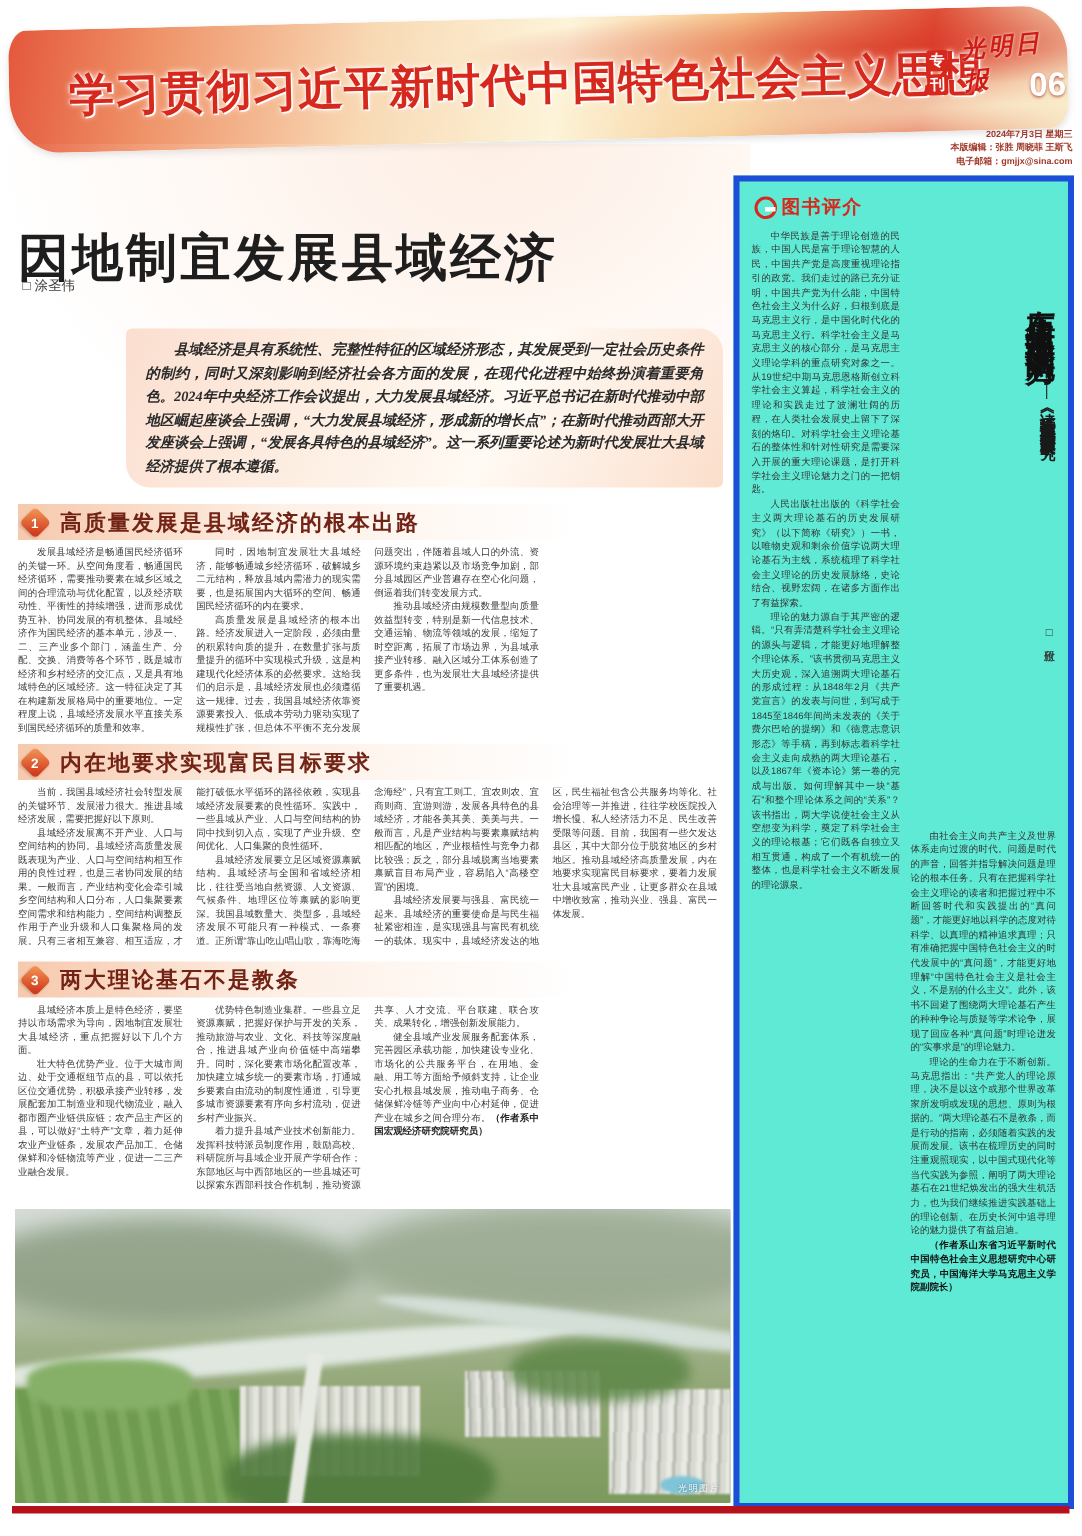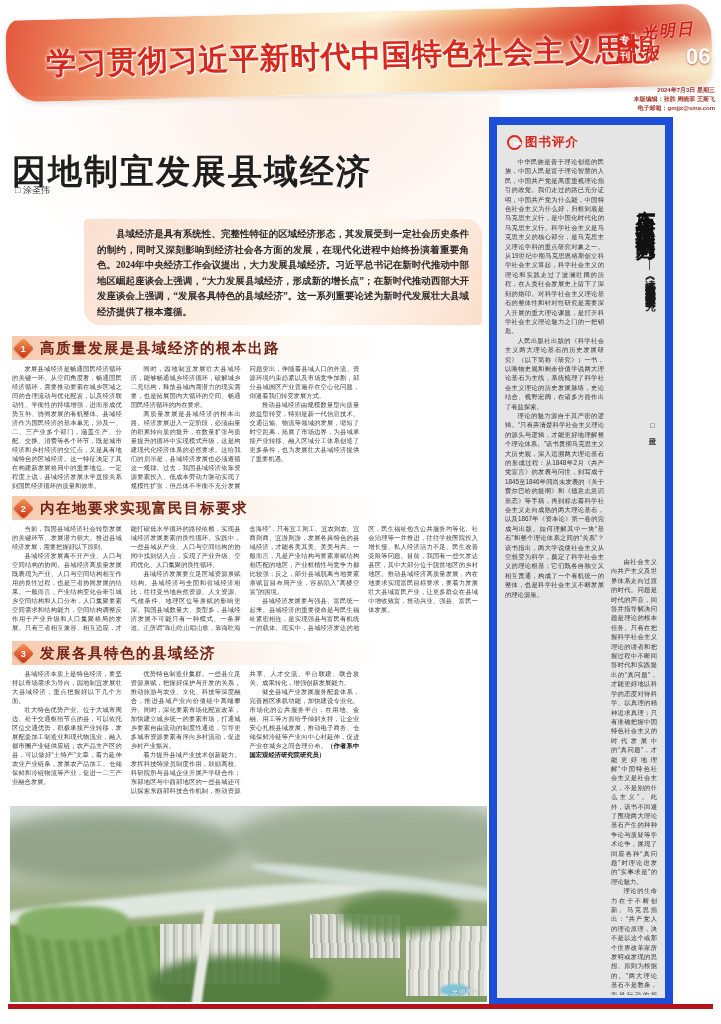--- a/index.html
+++ b/index.html
@@ -34,21 +34,21 @@
     background:radial-gradient(ellipse at 65% 0%, rgba(252,222,202,.5) 0%, rgba(255,255,255,0) 72%);}
 
   
   .headline{position:absolute;left:12px;top:126px;font-size:34px;font-weight:900;color:#1e1e1e;
     letter-spacing:2px;font-family:"Liberation Serif","DejaVu Serif",serif;white-space:nowrap;}
   .byline{position:absolute;left:15px;top:184px;font-size:9px;color:#3c3c3c;}
   .intro-box{position:absolute;left:84px;top:219px;width:372px;height:90px;border-radius:4px 16px 4px 16px;
     background:linear-gradient(115deg,#fbdfd0 0%,#fdeee2 35%,#fffaf4 62%,#fbdecb 100%);
     padding:8px 13px;font-size:9.5px;line-height:15.6px;color:#2b2b2b;font-weight:600;
     font-family:"Liberation Serif","DejaVu Serif",serif;text-align:justify;overflow:hidden;}
-  .intro-box p{margin:0;text-indent:2em;}
+  .intro-box p{margin:0;text-indent:2em;font-style:italic;}
 
   .sec-head{position:absolute;left:12px;width:466px;height:24px;display:flex;align-items:center;gap:9px;
     background:linear-gradient(90deg,rgba(246,198,168,.95) 0%,rgba(252,228,210,.55) 38%,rgba(255,255,255,0) 80%);}
   .diamond{width:15px;height:15px;margin-left:4px;transform:rotate(45deg);flex:0 0 auto;
     background:linear-gradient(135deg,#f59a58 0%,#d13c1d 85%);border-radius:3px;
     display:flex;align-items:center;justify-content:center;box-shadow:0 1px 2px rgba(0,0,0,.2);}
   .diamond b{transform:rotate(-45deg);color:#fff;font-size:9px;font-weight:700;}
   .sec-title{font-size:14.5px;font-weight:800;color:#732315;letter-spacing:1.5px;
     font-family:"Liberation Serif","DejaVu Serif",serif;}
   .sec-body{position:absolute;left:12px;width:466px;column-count:4;column-gap:9px;column-fill:auto;
@@ -70,22 +70,22 @@
   .ph-town1{left:150px;top:118px;width:120px;height:60px;background:repeating-linear-gradient(90deg,#e9e9e3 0 4px,#b8bcb2 4px 6px,#d7d8d0 6px 9px);filter:blur(.6px);opacity:.95;}
   .ph-town2{left:300px;top:108px;width:90px;height:44px;background:repeating-linear-gradient(88deg,#e4e5df 0 3px,#aeb2a8 3px 5px,#cfd1c8 5px 8px);filter:blur(.6px);}
   .ph-town3{left:396px;top:120px;width:81px;height:70px;background:repeating-linear-gradient(92deg,#e9eae4 0 4px,#b4b8ae 4px 6px,#d9dad2 6px 10px);filter:blur(.7px);}
   .ph-trees1{left:140px;top:150px;width:180px;height:60px;border-radius:45%;background:#4f7a3c;filter:blur(4px);opacity:.9;}
   .ph-trees2{left:330px;top:88px;width:120px;height:40px;border-radius:45%;background:#5d8747;filter:blur(4px);opacity:.85;}
   .ph-road{left:188px;top:96px;width:10px;height:110px;background:#e7eae2;transform:rotate(8deg);filter:blur(1px);}
   .ph-pool{left:430px;top:178px;width:30px;height:12px;border-radius:50%;background:#7fc4d8;filter:blur(1px);}
   .ph-credit{right:7px;bottom:5px;color:#fff;font-size:6px;letter-spacing:1px;opacity:.9;text-shadow:0 0 2px rgba(0,0,0,.5);}
 
   
-  .review-box{position:absolute;left:489px;top:117px;width:184px;height:889px;box-sizing:border-box;
-    border:8px solid #1d4ed8;background:#e5e5e5;padding:7px 8px 6px 8px;}
+  .review-box{position:absolute;left:489px;top:117px;width:227px;height:889px;box-sizing:border-box;
+    border:4px solid #1d4ed8;background:#5eead4;padding:7px 8px 6px 8px;}
   .review-head{display:flex;align-items:center;gap:3px;margin:2px 0 6px 2px;}
   .g-logo{width:15px;height:15px;border:2.5px solid #d6281c;border-radius:50%;box-sizing:border-box;position:relative;}
   .g-logo::after{content:"";position:absolute;right:-1px;top:5px;width:7px;height:3px;background:#fff;}
   .review-head-label{font-size:12.5px;font-weight:900;color:#d6281c;letter-spacing:1px;
     font-family:"Liberation Serif","DejaVu Serif",serif;}
   .review-content{display:flex;gap:7px;height:838px;}
   .rev-col1{width:99px;flex:0 0 auto;font-size:6.3px;line-height:9.4px;color:#333;text-align:justify;overflow:hidden;}
   .rev-col1 p,.rev-col2 p{margin:0;text-indent:2em;}
   .rev-right{flex:1;display:flex;flex-direction:column;min-width:0;}
   .vtitle-block{height:396px;writing-mode:vertical-rl;display:flex;flex-direction:row;padding-top:38px;box-sizing:border-box;}
@@ -152,21 +152,21 @@
     <p>当前，我国县域经济社会转型发展的关键环节、发展潜力很大。推进县域经济发展，需要把握好以下原则。</p>
     <p>县域经济发展离不开产业、人口与空间结构的协同。县域经济高质量发展既表现为产业、人口与空间结构相互作用的良性过程，也是三者协同发展的结果。一般而言，产业结构变化会牵引城乡空间结构和人口分布，人口集聚要素空间需求和结构能力，空间结构调整反作用于产业升级和人口集聚格局的发展。只有三者相互兼容、相互适应，才能打破低水平循环的路径依赖，实现县域经济发展要素的良性循环。实践中，一些县域从产业、人口与空间结构的协同中找到切入点，实现了产业升级、空间优化、人口集聚的良性循环。</p>
     <p>县域经济发展要立足区域资源禀赋结构。县域经济与全国和省域经济相比，往往受当地自然资源、人文资源、气候条件、地理区位等禀赋的影响更深。我国县域数量大、类型多，县域经济发展不可能只有一种模式、一条赛道。正所谓“靠山吃山唱山歌，靠海吃海念海经”，只有宜工则工、宜农则农、宜商则商、宜游则游，发展各具特色的县域经济，才能各美其美、美美与共。一般而言，凡是产业结构与要素禀赋结构相匹配的地区，产业根植性与竞争力都比较强；反之，部分县域脱离当地要素禀赋盲目布局产业，容易陷入“高楼空置”的困境。</p>
     <p>县域经济发展要与强县、富民统一起来。县域经济的重要使命是与民生福祉紧密相连，是实现强县与富民有机统一的载体。现实中，县域经济发达的地区，民生福祉包含公共服务均等化、社会治理等一并推进，往往学校医院投入增长慢、私人经济活力不足、民生改善受限等问题。目前，我国有一些欠发达县区，其中大部分位于脱贫地区的乡村地区。推动县域经济高质量发展，内在地要求实现富民目标要求，要着力发展壮大县域富民产业，让更多群众在县域中增收致富，推动兴业、强县、富民一体发展。</p>
   </div>
 
   <div class="sec-head" style="top:641px;">
     <span class="diamond">
         <b>3</b>
       </span>
-    <span class="sec-title">发展各具特色的县域经济</span>
+    <span class="sec-title">两大理论基石不是教条</span>
   </div>
   <div class="sec-body" style="top:669px;height:132px;">
     <p>县域经济本质上是特色经济，要坚持以市场需求为导向，因地制宜发展壮大县域经济，重点把握好以下几个方面。</p>
     <p>壮大特色优势产业。位于大城市周边、处于交通枢纽节点的县，可以依托区位交通优势，积极承接产业转移，发展配套加工制造业和现代物流业，融入都市圈产业链供应链；农产品主产区的县，可以做好“土特产”文章，着力延伸农业产业链条，发展农产品加工、仓储保鲜和冷链物流等产业，促进一二三产业融合发展。</p>
     <p>优势特色制造业集群。一些县立足资源禀赋，把握好保护与开发的关系，推动旅游与农业、文化、科技等深度融合，推进县域产业向价值链中高端攀升。同时，深化要素市场化配置改革，加快建立城乡统一的要素市场，打通城乡要素自由流动的制度性通道，引导更多城市资源要素有序向乡村流动，促进乡村产业振兴。</p>
     <p>着力提升县域产业技术创新能力。发挥科技特派员制度作用，鼓励高校、科研院所与县域企业开展产学研合作；东部地区与中西部地区的一些县城还可以探索东西部科技合作机制，推动资源共享、人才交流、平台联建、联合攻关、成果转化，增强创新发展能力。</p>
     <p><span>健全县域产业发展服务配套体系，完善园区承载功能，加快建设专业化、市场化的公共服务平台，在用地、金融、用工等方面给予倾斜支持，让企业安心扎根县域发展，推动电子商务、仓储保鲜冷链等产业向中心村延伸，促进产业在城乡之间合理分布。</span><span class="attr">（作者系中国宏观经济研究院研究员）</span></p>
   </div>
 
   <div class="photo">

